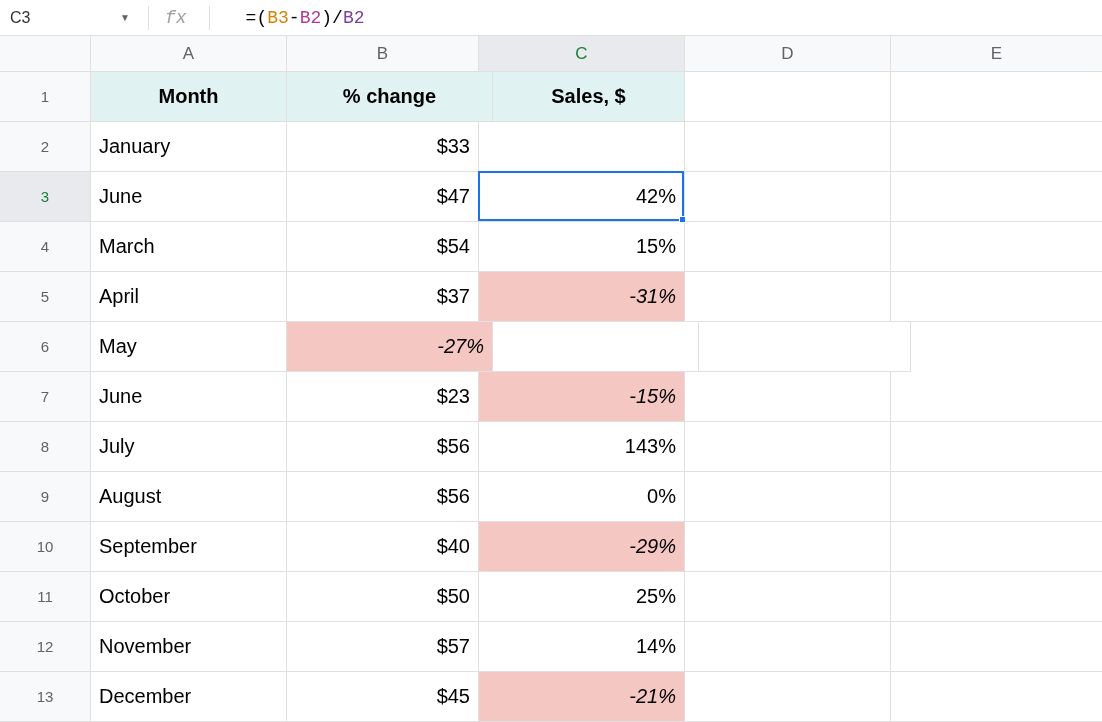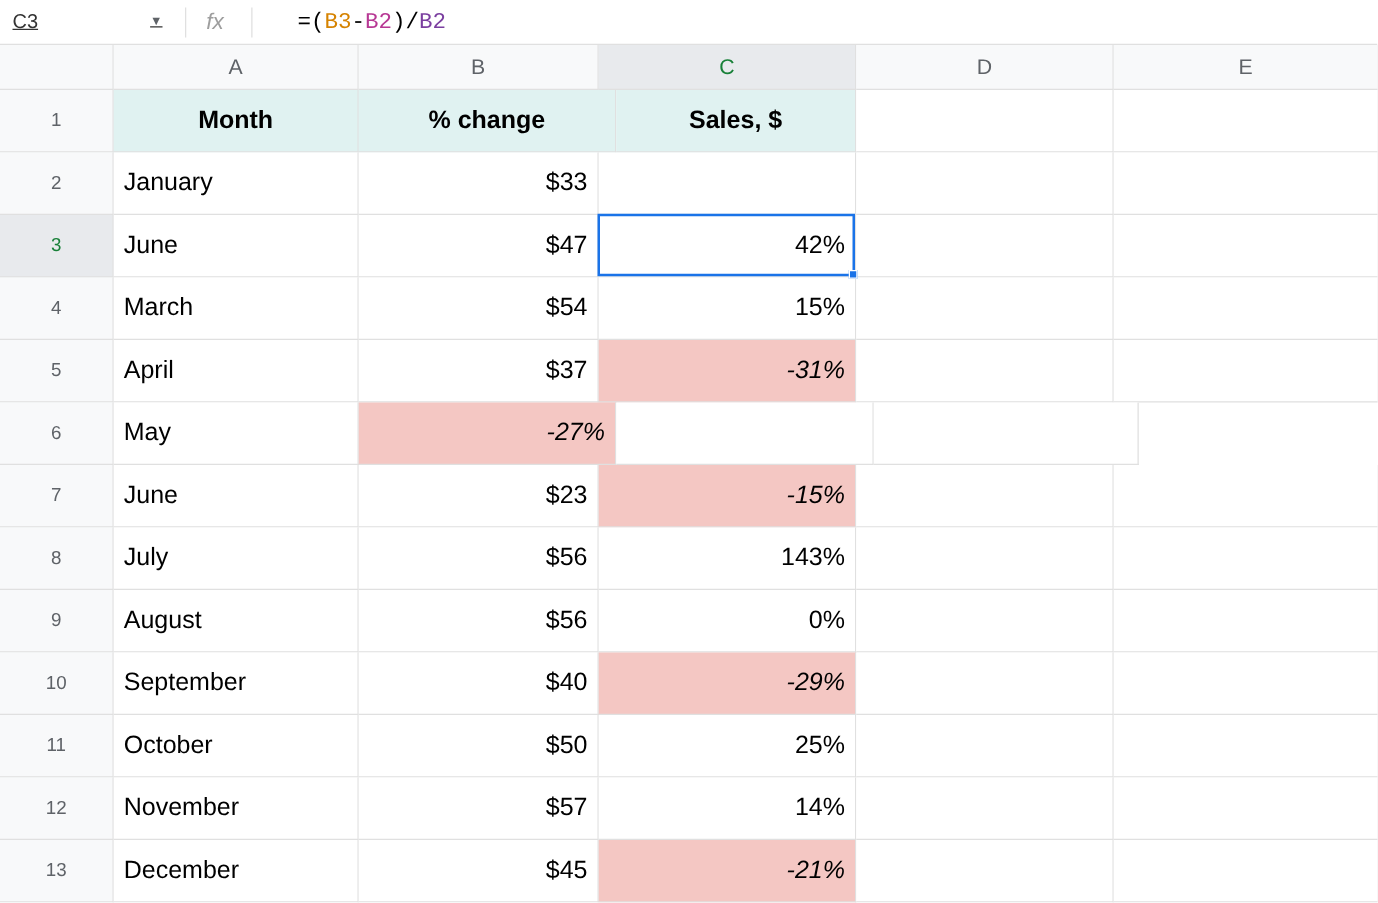--- a/index.html
+++ b/index.html
@@ -24,35 +24,34 @@
     }
     .name-box {
       width: 140px;
       padding: 0 10px;
       font-size: 16px;
       color: #333;
       display: flex;
       align-items: center;
       justify-content: space-between;
       height: 100%;
-      text-decoration: underline;
     }
     .name-box-dropdown {
       color: #5f6368;
       font-size: 10px;
     }
     .vdiv {
       width: 1px;
       background: #e0e0e0;
       height: 24px;
       margin: 0 8px;
     }
     .fx-icon {
       font-style: italic;
-      font-family: Liberation Sans, sans-serif;
+      font-family: Liberation Mono, monospace;
       font-size: 18px;
       color: #9e9e9e;
       padding: 0 14px 0 8px;
     }
     .formula-input {
       font-family: 'Consolas', 'Courier New', monospace;
       font-size: 18px;
       color: #000;
       flex: 1;
       padding-left: 28px;

